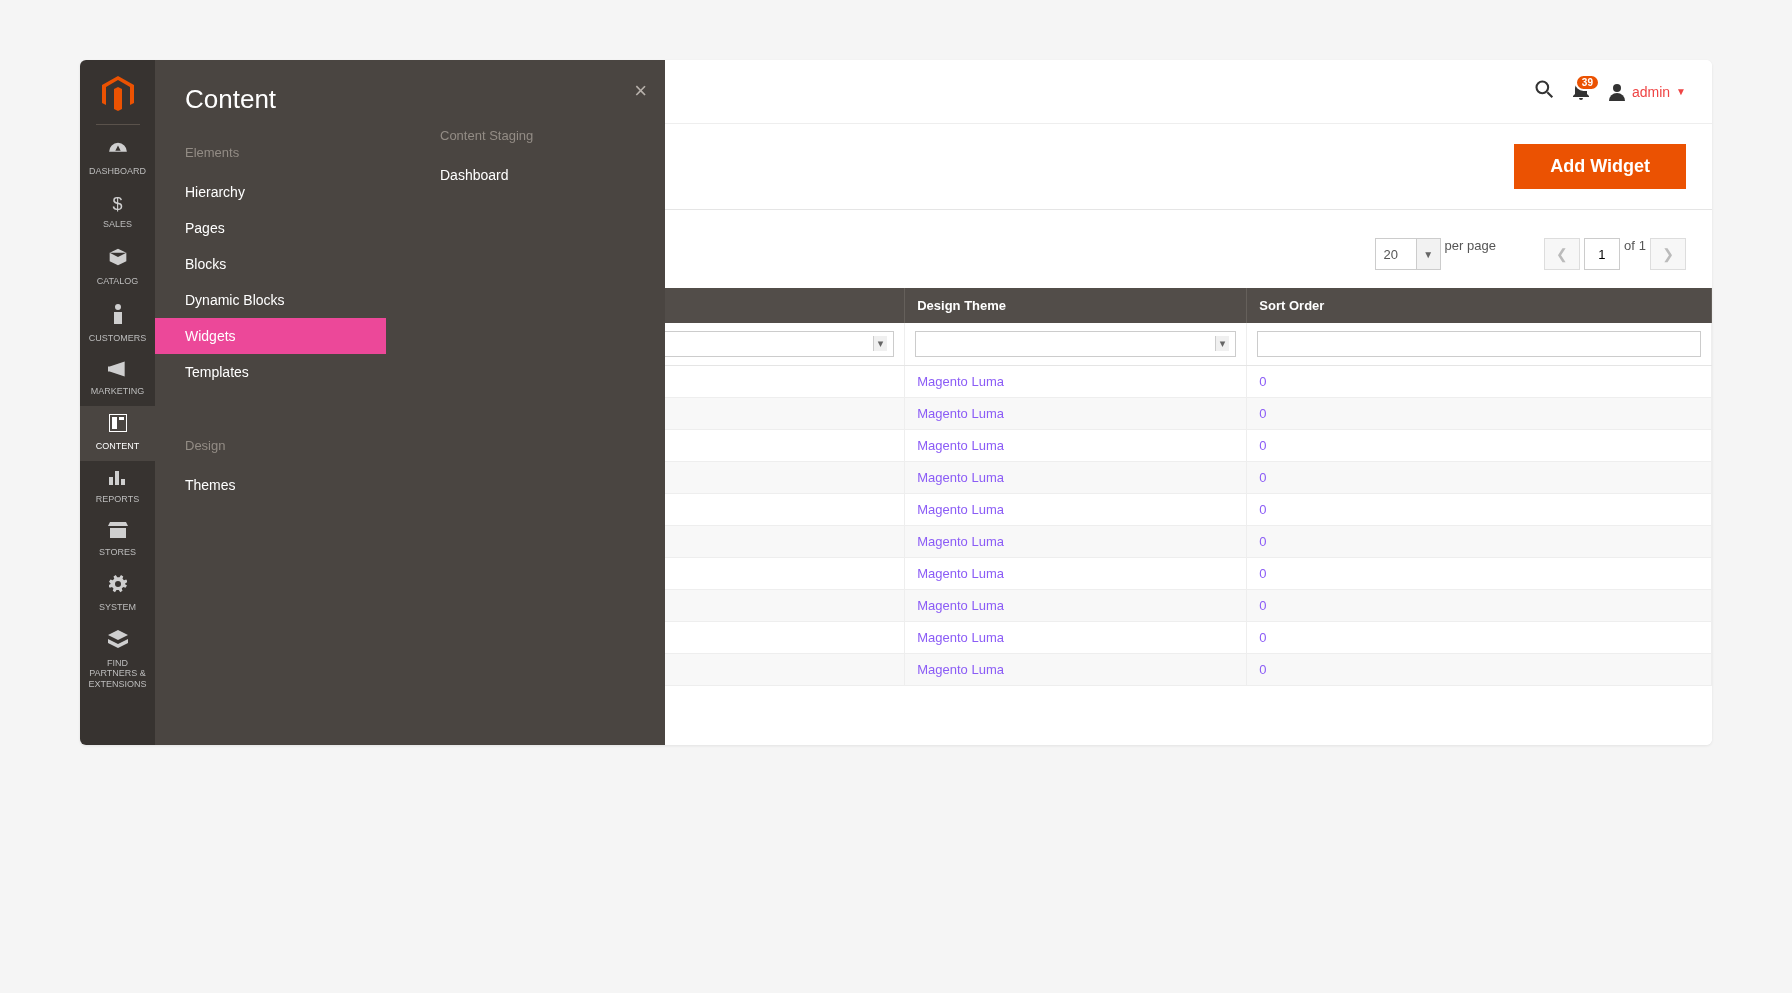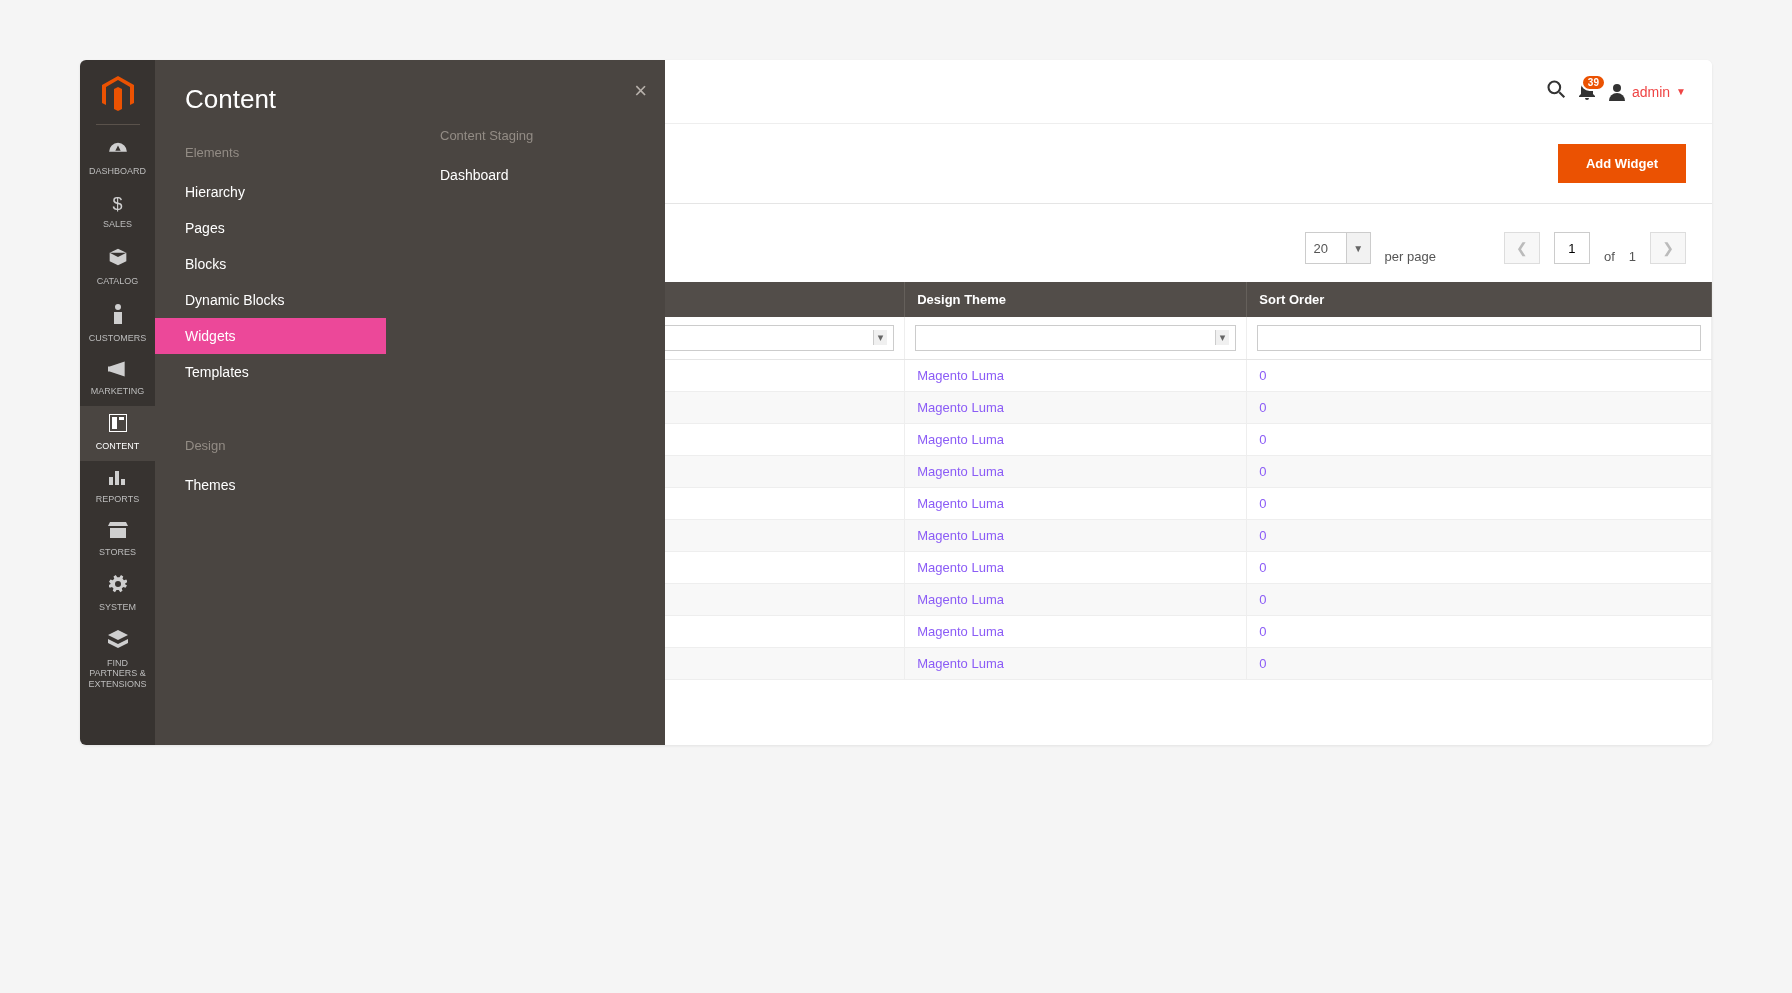--- a/index.html
+++ b/index.html
@@ -13,28 +13,28 @@
 .sidebar-item.active { background: #4a4541; color:#fff; }
 .sidebar-item.active .icon { color:#fff; }
 .flyout { position: absolute; left: 75px; top: 0; width: 510px; height: 100%; background: #4a4541; color: #e0ddd9; z-index: 10; display:flex; }
 .flyout-close { position:absolute; right:18px; top:18px; font-size:22px; color:#b7b1ab; cursor:pointer; font-weight:300; }
 .flyout-col { padding: 24px 24px 0 30px; width: 50%; }
 .flyout-title { font-size: 26px; font-weight: 400; color:#fff; margin-bottom: 30px; }
 .flyout-section { font-size: 13px; color: #938c85; margin: 18px 0 14px; font-weight: 500; }
 .flyout-link { display:block; font-size: 14px; color:#fff; padding: 10px 12px 10px 0; cursor:pointer; font-weight: 500; }
 .flyout-link.selected { background:#ec4899; margin-left:-30px; padding-left:30px; }
 .main { flex: 1; display:flex; flex-direction:column; background:#fff; }
-.topbar { height: 64px; display:flex; align-items:center; justify-content:flex-end; padding: 0 26px; gap:12px; border-bottom:1px solid #eee; }
+.topbar { height: 64px; display:flex; align-items:center; justify-content:flex-end; padding: 0 26px; gap:18px; border-bottom:1px solid #eee; }
 .topbar .search-icn { font-size:20px; color:#333; cursor:pointer; }
 .bell-wrap { position:relative; cursor:pointer; }
 .bell-wrap .badge { position:absolute; top:-6px; right:-10px; background:#eb5202; color:#fff; border-radius:10px; padding:1px 5px; font-size:10px; font-weight:600; border:2px solid #fff; }
 .user-wrap { display:flex; align-items:center; gap:6px; font-size:14px; color:#ef4444; cursor:pointer; }
 .page-header { padding: 20px 26px; display:flex; justify-content:flex-end; border-bottom:1px solid #e5e5e5; }
-.btn-primary { background:#eb5202; color:#fff; border:none; padding:12px 28px; font-size:13px; font-weight:600; cursor:pointer; }
-.toolbar { padding: 28px 26px 18px; display:flex; gap:14px; justify-content:flex-end; align-items:flex-end; font-size:13px; color:#555; }
+.btn-primary { background:#eb5202; color:#fff; border:none; padding:12px 36px; font-size:18px; font-weight:600; cursor:pointer; }
+.toolbar { padding: 28px 26px 18px; display:flex; gap:4px; justify-content:flex-end; align-items:flex-start; font-size:13px; color:#555; }
 .select-box { display:flex; border:1px solid #ccc; height:32px; }
 .select-box .val { width:40px; padding:0 8px; display:flex; align-items:center; background:#fff; font-size:13px; }
 .select-box .dd { width:24px; background:#f2f2f2; border-left:1px solid #ccc; display:flex; align-items:center; justify-content:center; color:#666; font-size:10px; }
 .pager-btn { width:36px; height:32px; border:1px solid #ddd; background:#f7f7f7; color:#bbb; display:flex; align-items:center; justify-content:center; cursor:pointer; font-size:14px; }
 .pager-input { width:36px; height:32px; border:1px solid #ccc; text-align:center; font-size:13px; }
 .grid { width:100%; border-collapse:collapse; }
 .grid thead th { background:#524d49; color:#fff; text-align:left; font-size:13px; font-weight:600; padding:10px 12px; border-right:1px solid #65605b; }
 .grid .filter-row td { background:#fff; padding:8px 10px; border-bottom:1px solid #e5e5e5; border-right:1px solid #eee; }
 .filter-inp { width:100%; height:26px; border:1px solid #ccc; padding:0 6px; font-size:12px; }
 .filter-sel { width:100%; height:26px; border:1px solid #ccc; background:#fff; position:relative; }

